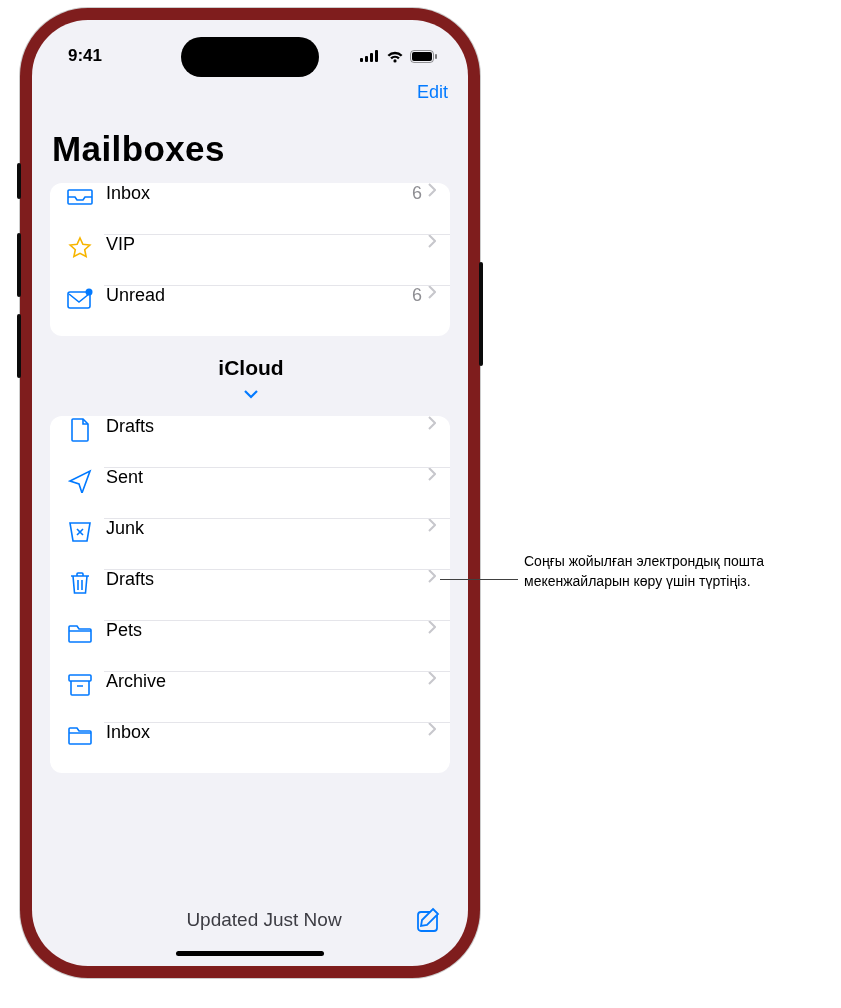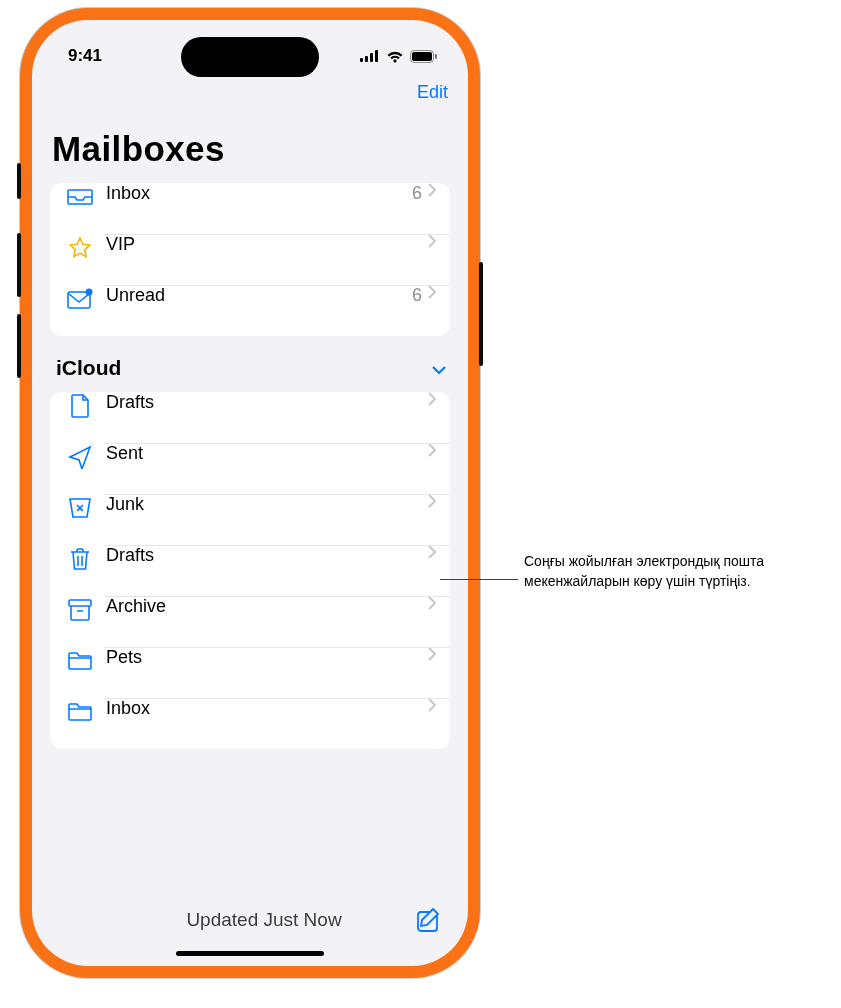--- a/index.html
+++ b/index.html
@@ -23,21 +23,21 @@
       height: 1008px;
     }
 
     
     .phone {
       position: absolute;
       left: 20px;
       top: 8px;
       width: 460px;
       height: 970px;
-      background: #f97316;
+      background: #7f1d1d;
       border-radius: 68px;
       padding: 12px;
       box-shadow: 0 0 0 1px rgba(0,0,0,0.2);
     }
 
     .phone-side-btn {
       position: absolute;
       background: #0b0b0b;
       border-radius: 2px;
     }
@@ -169,20 +169,21 @@
     }
 
     
     .section-header {
       display: flex;
       align-items: center;
       padding: 20px 22px 4px 24px;
       font-size: 21px;
       font-weight: 600;
       color: #000;
+      flex-direction: column;
     }
     .section-header .label {
       flex: 1;
     }
     .section-header .caret {
       color: #037aff;
     }
 
     
     .toolbar {
@@ -393,41 +394,41 @@
           <div class="row-label">Drafts</div>
           <span class="chev">
             <svg width="8" height="14" viewBox="0 0 8 14" fill="none" stroke="currentColor" stroke-width="2">
                 <path d="M1 1l6 6-6 6"></path>
               </svg>
           </span>
         </div>
 
         <div class="row">
           <div class="row-icon">
+            <svg width="24" height="20" viewBox="0 0 24 20" fill="none" stroke="#037aff" stroke-width="1.6">
+                <path d="M2 2h7l2 3h11a1 1 0 0 1 1 1v11a1 1 0 0 1-1 1H2a1 1 0 0 1-1-1V3a1 1 0 0 1 1-1z"></path>
+                <path d="M1 7h22"></path>
+              </svg>
+          </div>
+          <div class="row-label">Pets</div>
+          <span class="chev">
+            <svg width="8" height="14" viewBox="0 0 8 14" fill="none" stroke="currentColor" stroke-width="2">
+                <path d="M1 1l6 6-6 6"></path>
+              </svg>
+          </span>
+        </div>
+
+        <div class="row">
+          <div class="row-icon">
             <svg width="24" height="22" viewBox="0 0 24 22" fill="none" stroke="#037aff" stroke-width="1.6">
                 <rect x="1" y="1" width="22" height="6" rx="1"></rect>
                 <path d="M3 7v13a1 1 0 0 0 1 1h16a1 1 0 0 0 1-1V7M9 12h6"></path>
               </svg>
           </div>
           <div class="row-label">Archive</div>
-          <span class="chev">
-            <svg width="8" height="14" viewBox="0 0 8 14" fill="none" stroke="currentColor" stroke-width="2">
-                <path d="M1 1l6 6-6 6"></path>
-              </svg>
-          </span>
-        </div>
-
-        <div class="row">
-          <div class="row-icon">
-            <svg width="24" height="20" viewBox="0 0 24 20" fill="none" stroke="#037aff" stroke-width="1.6">
-                <path d="M2 2h7l2 3h11a1 1 0 0 1 1 1v11a1 1 0 0 1-1 1H2a1 1 0 0 1-1-1V3a1 1 0 0 1 1-1z"></path>
-                <path d="M1 7h22"></path>
-              </svg>
-          </div>
-          <div class="row-label">Pets</div>
           <span class="chev">
             <svg width="8" height="14" viewBox="0 0 8 14" fill="none" stroke="currentColor" stroke-width="2">
                 <path d="M1 1l6 6-6 6"></path>
               </svg>
           </span>
         </div>
 
         <div class="row">
           <div class="row-icon">
             <svg width="24" height="20" viewBox="0 0 24 20" fill="none" stroke="#037aff" stroke-width="1.6">

